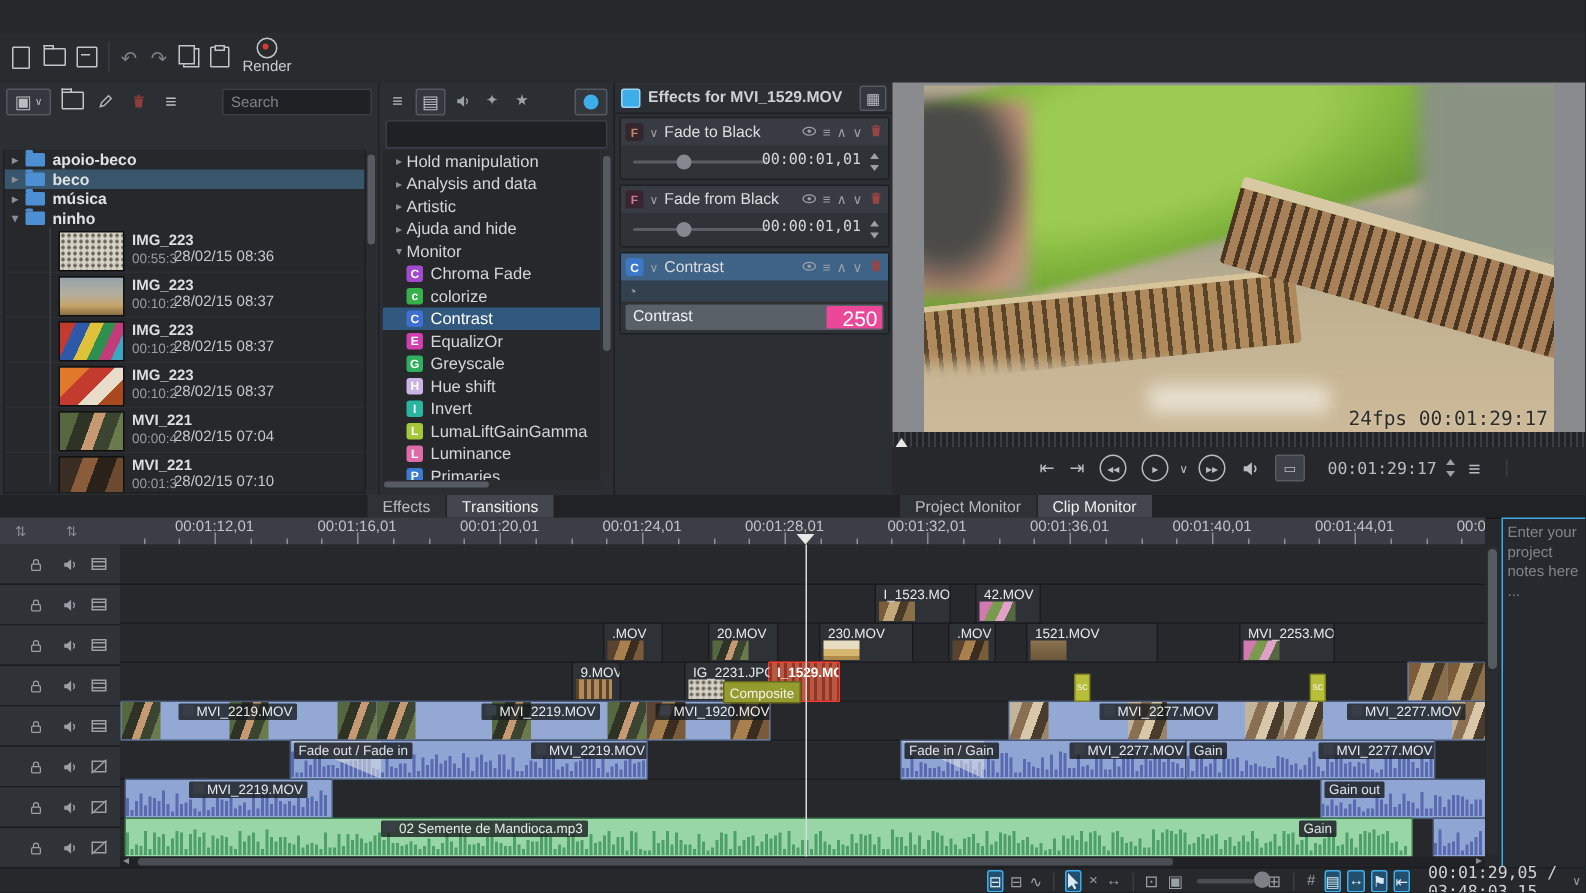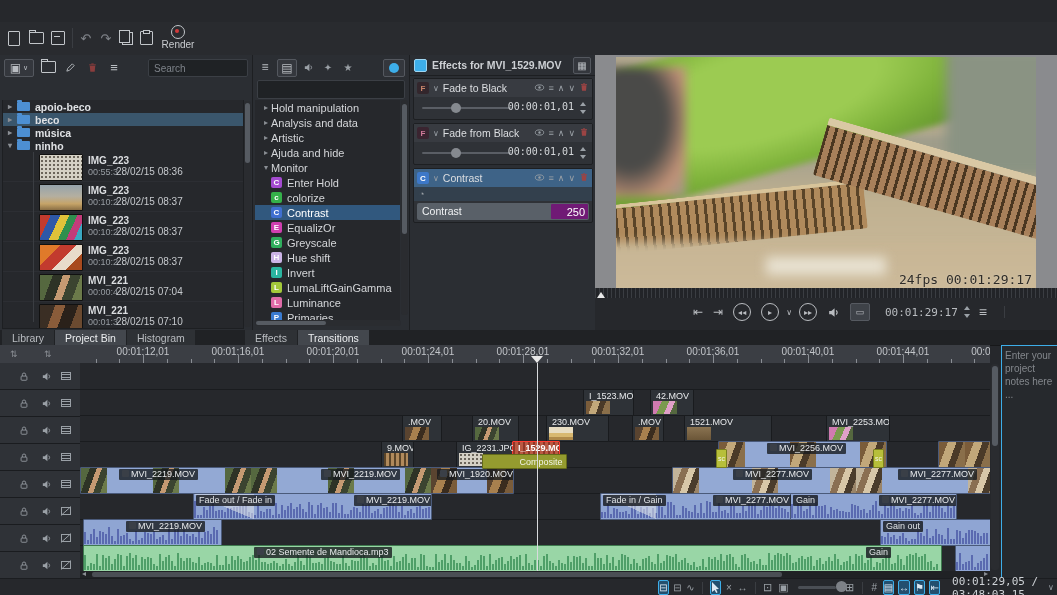--- a/index.html
+++ b/index.html
@@ -98,21 +98,21 @@
   .fxb-body{position:relative;height:22px}
   .slider-track{position:absolute;left:8px;top:10px;width:90px;height:2px;background:#5a5e65;border-radius:1px}
   .slider-handle{position:absolute;top:-4px;width:10px;height:10px;border-radius:50%;background:#85898f}
   .fxb-val{position:absolute;right:18px;top:4px;font-size:10px;color:#d4d7da}
   .spin{position:absolute;right:5px;top:5px;width:8px;height:12px}
   .spin::before{content:"";position:absolute;left:1px;top:0;border-left:3px solid transparent;border-right:3px solid transparent;border-bottom:4px solid #9aa0a6}
   .spin::after{content:"";position:absolute;left:1px;bottom:0;border-left:3px solid transparent;border-right:3px solid transparent;border-top:4px solid #9aa0a6}
   .kf-row{height:14px;display:flex;align-items:center;padding-left:5px;color:#9aa0a6;font-size:9px;background:#33404d}
   .param-row{position:relative;height:17px;margin:2px 3px;background:#596068;border-radius:2px}
   .param-label{position:absolute;left:5px;top:2px;font-size:10.5px;color:#f0f2f4}
-  .param-val{position:absolute;right:1px;top:1px;width:34px;height:15px;background:#701a75;color:#fff;font-size:11px;
+  .param-val{position:absolute;right:1px;top:1px;width:34px;height:15px;background:#ec4899;color:#fff;font-size:14px;
              display:flex;align-items:center;justify-content:flex-end;padding-right:3px;border-radius:1px}
 
   
   #monitor-panel{left:595px;top:55px;width:462px;height:275px;background:#26282c}
   #mon-video-wrap{position:absolute;left:0;top:0;width:462px;height:233px;background:#8a8b8e}
   #mon-video{position:absolute;left:21px;top:2px;width:420px;height:231px;overflow:hidden;background:#b3a98f}
   .vid-layer{position:absolute}
   #mon-overlay{position:absolute;right:4px;bottom:1px;font-size:13px;color:#2e2c28;text-shadow:0 0 2px rgba(255,255,255,.35)}
   #mon-strip{position:absolute;left:0;top:233px;width:462px;height:10px;background:#222428;
              background-image:repeating-linear-gradient(90deg,#3a3d42 0 1px,transparent 1px 4px)}
@@ -324,21 +324,21 @@
         <div class="fx-cat">
           <span class="tree-arrow">▸</span>
           <span>Ajuda and hide</span>
         </div>
         <div class="fx-cat">
           <span class="tree-arrow">▾</span>
           <span>Monitor</span>
         </div>
         <div class="fx-item">
           <span class="fx-chip" style="background: rgb(164, 74, 208);">C</span>
-          <span>Enter Hold</span>
+          <span>Chroma Fade</span>
         </div>
         <div class="fx-item">
           <span class="fx-chip" style="background: rgb(53, 176, 74);">c</span>
           <span>colorize</span>
         </div>
         <div class="fx-item selected">
           <span class="fx-chip" style="background: rgb(63, 111, 208);">C</span>
           <span>Contrast</span>
         </div>
         <div class="fx-item">
@@ -502,28 +502,27 @@
       </span>
       <span class="mctl zonebtn">▭</span>
       <span class="mctl mono" style="font-size:11px;margin-left:10px">00:01:29:17</span>
       <span class="spin" style="position:relative;right:auto;top:auto;display:inline-block"></span>
       <span class="mctl" style="font-size:14px;margin-left:8px">≡</span>
       <span class="sb-sep" style="margin-left:12px"></span>
     </div>
   </div>
 
   <div id="tabsrow" class="abs">
-    <div class="tabgroup" id="tabs-bin" style="left:2px">
-        <span class="tab">Library</span>
-        <span class="tab active">Project Bin</span>
-        <span class="tab">Histogram</span>
-      </div>
     <div class="tabgroup" id="tabs-fx" style="left:245px">
         <span class="tab">Effects</span>
         <span class="tab active">Transitions</span>
+      </div>
+    <div class="tabgroup" id="tabs-mon" style="left:600px">
+        <span class="tab">Project Monitor</span>
+        <span class="tab active">Clip Monitor</span>
       </div>
   </div>
 
   <div id="tl-corner" class="abs">
     <span style="position:absolute;left:10px;top:4px">⇅</span>
     <span style="position:absolute;left:44px;top:4px">⇅</span>
   </div>
   <div id="tl-ruler" class="abs">
       <span class="tick" style="left: 15.5px; height: 4px;"></span>
       <span class="tick" style="left: 39.25px; height: 4px;"></span>
@@ -784,31 +783,25 @@
           <div class="dark-thumb th-cardboard"></div>
           <span class="clip-label" style="left: 2px;">9.MOV</span>
         </div>
         <div class="tclip dark" style="left: 376px; width: 56px;">
           <div class="dark-thumb th-seeds"></div>
           <span class="clip-label" style="left: 2px;">IG_2231.JPG</span>
         </div>
         <div class="tclip red" style="left: 432px; width: 46px;">
           <span class="clip-label" style="left: 2px;">I_1529.MOV</span>
         </div>
-        <div class="tclip av" style="left: 638px; width: 167px;">
-          <div class="edge-thumb th-room" style="left: 0px;"></div>
-          <div class="edge-thumb th-room" style="right: 0px;"></div>
-          <div class="edge-thumb th-room" style="left: 71px;"></div>
-          <span class="clip-label" style="left: 48px;"><span style="display: inline-block; width: 7px; height: 7px; background: rgb(58, 63, 71); margin-right: 2px; border-radius: 1px;"></span>MVI_2256.MOV</span>
-        </div>
         <div class="tclip av" style="left: 858px; width: 52px;">
           <div class="edge-thumb th-room" style="left: 0px;"></div>
           <div class="edge-thumb th-room" style="right: 0px;"></div>
         </div>
-        <div class="transition" style="left: 402px; width: 50px; padding-left: 33px;">Composite</div>
+        <div class="transition" style="left: 402px; width: 50px;">Composite</div>
         <div class="transition mini" style="left: 636px; width: 9px;">sc</div>
         <div class="transition mini" style="left: 793px; width: 9px;">sc</div>
       </div>
       <div class="lane" style="top: 104px;">
         <div class="tclip av" style="left: 0px; width: 170px;">
           <div class="edge-thumb th-people" style="left: 0px;"></div>
           <div class="edge-thumb th-people" style="right: 0px;"></div>
           <div class="edge-thumb th-people" style="left: 72px;"></div>
           <span class="clip-label" style="left: 38px;"><span style="display: inline-block; width: 7px; height: 7px; background: rgb(58, 63, 71); margin-right: 2px; border-radius: 1px;"></span>MVI_2219.MOV</span>
         </div>

